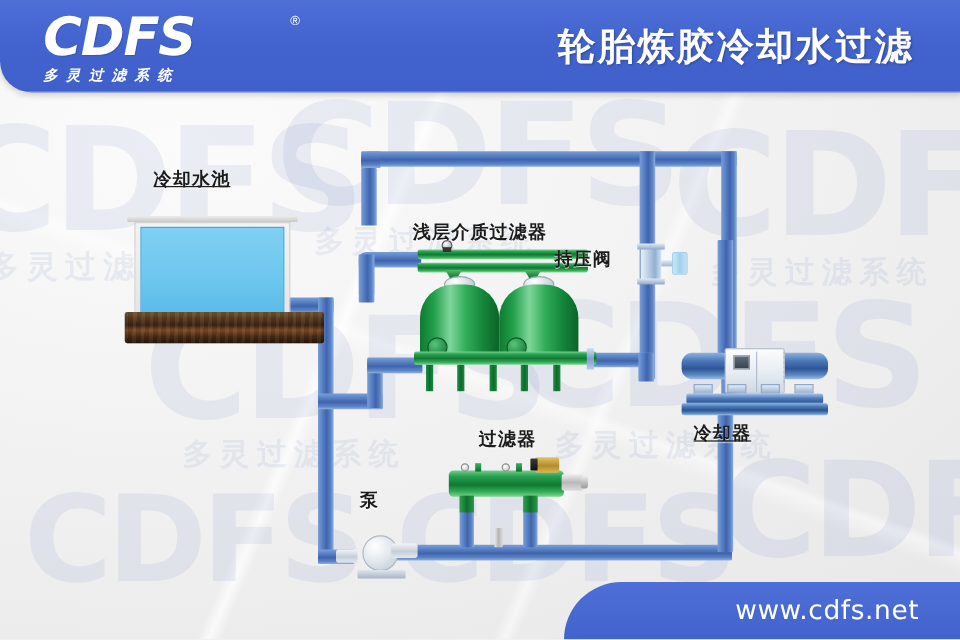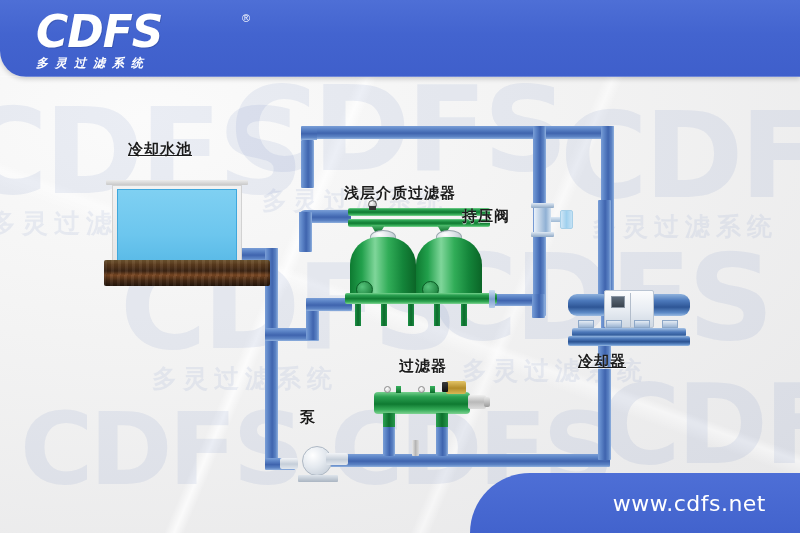--- a/index.html
+++ b/index.html
@@ -49,21 +49,21 @@
   .logo-sub::before{content:"";display:inline-block;}
   #header-title{
     position:absolute;right:38px;top:50%;transform:translateY(-50%);
     font-size:31px;font-weight:700;color:#fff;letter-spacing:2px;
     font-family:"DejaVu Sans", sans-serif;
     text-shadow:1px 1px 2px rgba(0,0,0,.25);
   }
 
   
   #footer{
-    position:absolute;right:0;bottom:0;width:330px;height:60px;
+    position:absolute;right:0;bottom:0;width:330px;height:48px;
     background:linear-gradient(180deg,#4e6fd6 0%,#4263cd 100%);
     border-top-left-radius:120px;
     z-index:20;
   }
   #footer-url{position:absolute;right:34px;top:50%;transform:translateY(-50%);
     color:#fff;font-size:22px;letter-spacing:.5px;font-family:"DejaVu Sans", sans-serif;}
 
   
   .pipe{position:absolute;}
   .pipe.h{
@@ -344,19 +344,20 @@
   <div class="lbl" style="left:300px;top:408px;">泵</div>
 
   <div id="header">
     <div class="logo-wrap">
       <div style="position:relative;">
         <span class="logo-cdfs">CDFS</span>
         <span class="logo-reg">®</span>
       </div>
       <div class="logo-sub">多灵过滤系统</div>
     </div>
+    <div id="header-title">轮胎炼胶冷却水过滤</div>
   </div>
 
   <div id="footer">
     <div id="footer-url">www.cdfs.net</div>
   </div>
 
 </div>
 
 </body></html>

